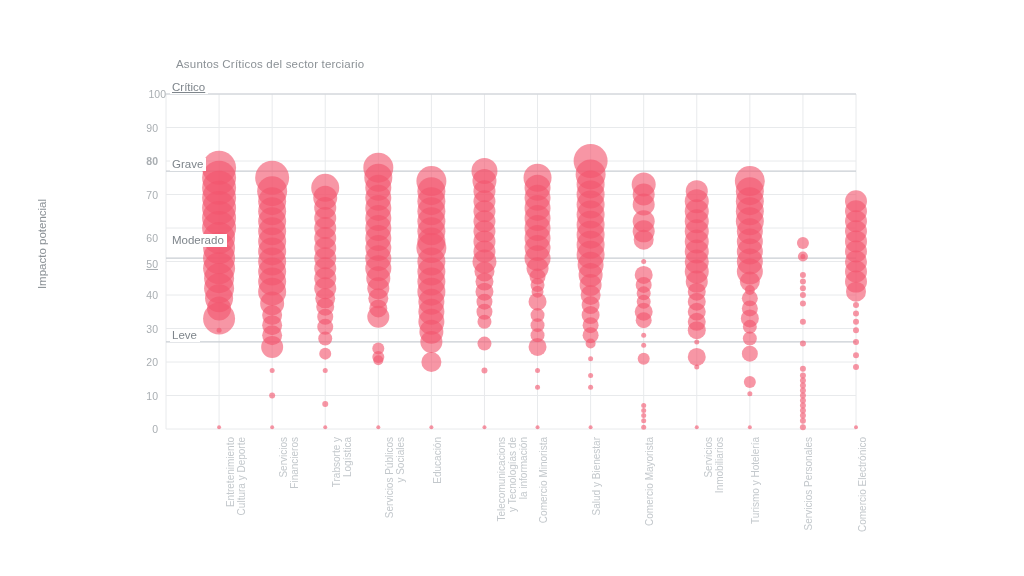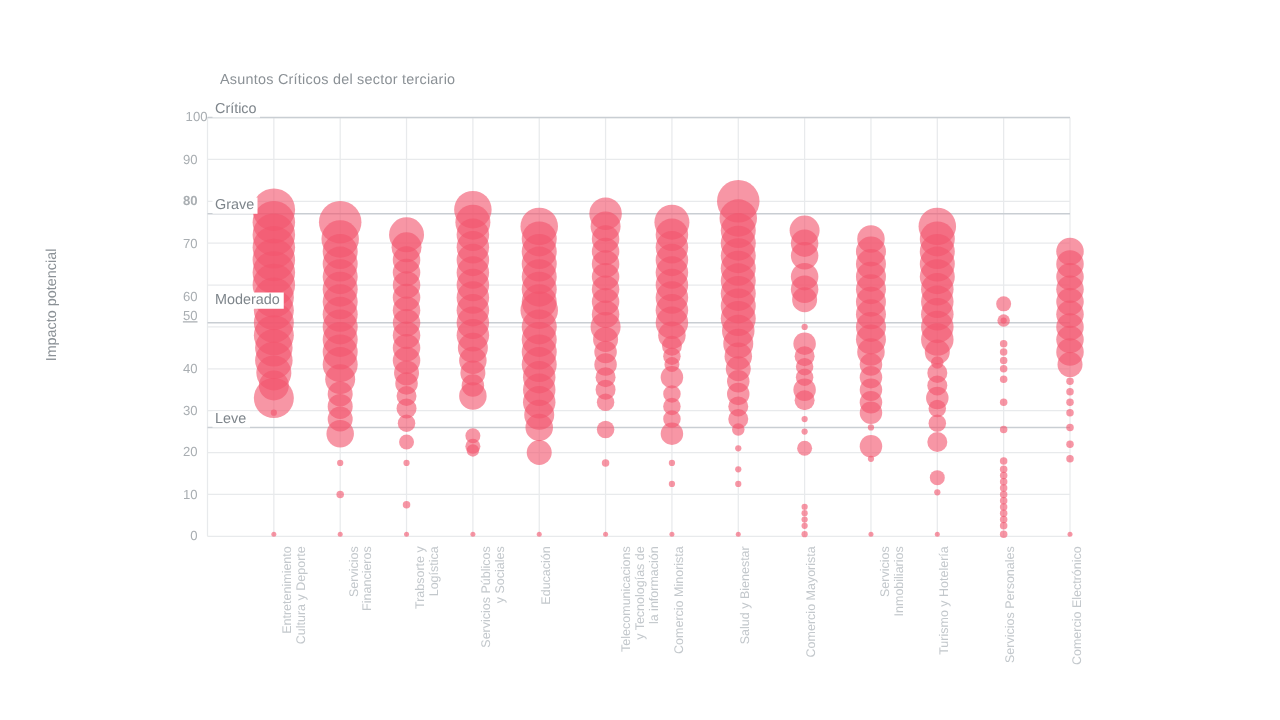--- a/index.html
+++ b/index.html
@@ -400,29 +400,29 @@
         </g>
       </g>
     </svg>
 
   <div id="ytick-layer">
       <div class="ytick-label" style="left: 130px; top: 424px;">0</div>
       <div class="ytick-label" style="left: 130px; top: 390.5px;">10</div>
       <div class="ytick-label" style="left: 130px; top: 357px;">20</div>
       <div class="ytick-label" style="left: 130px; top: 323.5px;">30</div>
       <div class="ytick-label" style="left: 130px; top: 290px;">40</div>
-      <div class="ytick-label" style="left: 130px; top: 248px; text-decoration: underline;">50</div>
+      <div class="ytick-label" style="left: 130px; top: 259px; text-decoration: underline;">50</div>
       <div class="ytick-label" style="left: 130px; top: 223px; margin-top: 10px;">60</div>
       <div class="ytick-label" style="left: 130px; top: 189.5px;">70</div>
       <div class="ytick-label" style="left: 130px; top: 156px; font-weight: bold;">80</div>
       <div class="ytick-label" style="left: 130px; top: 122.5px;">90</div>
       <div class="ytick-label" style="left: 138px; top: 89px;">100</div>
     </div>
   <div id="threshold-layer">
-      <div class="threshold-label" style="left: 170px; top: 81px;">Crítico</div>
+      <div class="threshold-label" style="left: 170px; top: 81px; text-decoration: underline;">Crítico</div>
       <div class="threshold-label" style="left: 170px; top: 158.05px;">Grave</div>
       <div class="threshold-label" style="left: 170px; top: 234px;">Moderado</div>
       <div class="threshold-label" style="left: 170px; top: 328.9px; text-align: center;">Leve</div>
     </div>
   <div id="xtick-layer">
       <div class="xtick-label" style="width: 100px; left: 125.077px; top: 437px;">Entretenimiento
 Cultura y Deporte</div>
       <div class="xtick-label" style="width: 100px; left: 178.154px; top: 437px;">Servicios
 Financieros</div>
       <div class="xtick-label" style="width: 100px; left: 231.231px; top: 437px;">Trabsorte y

